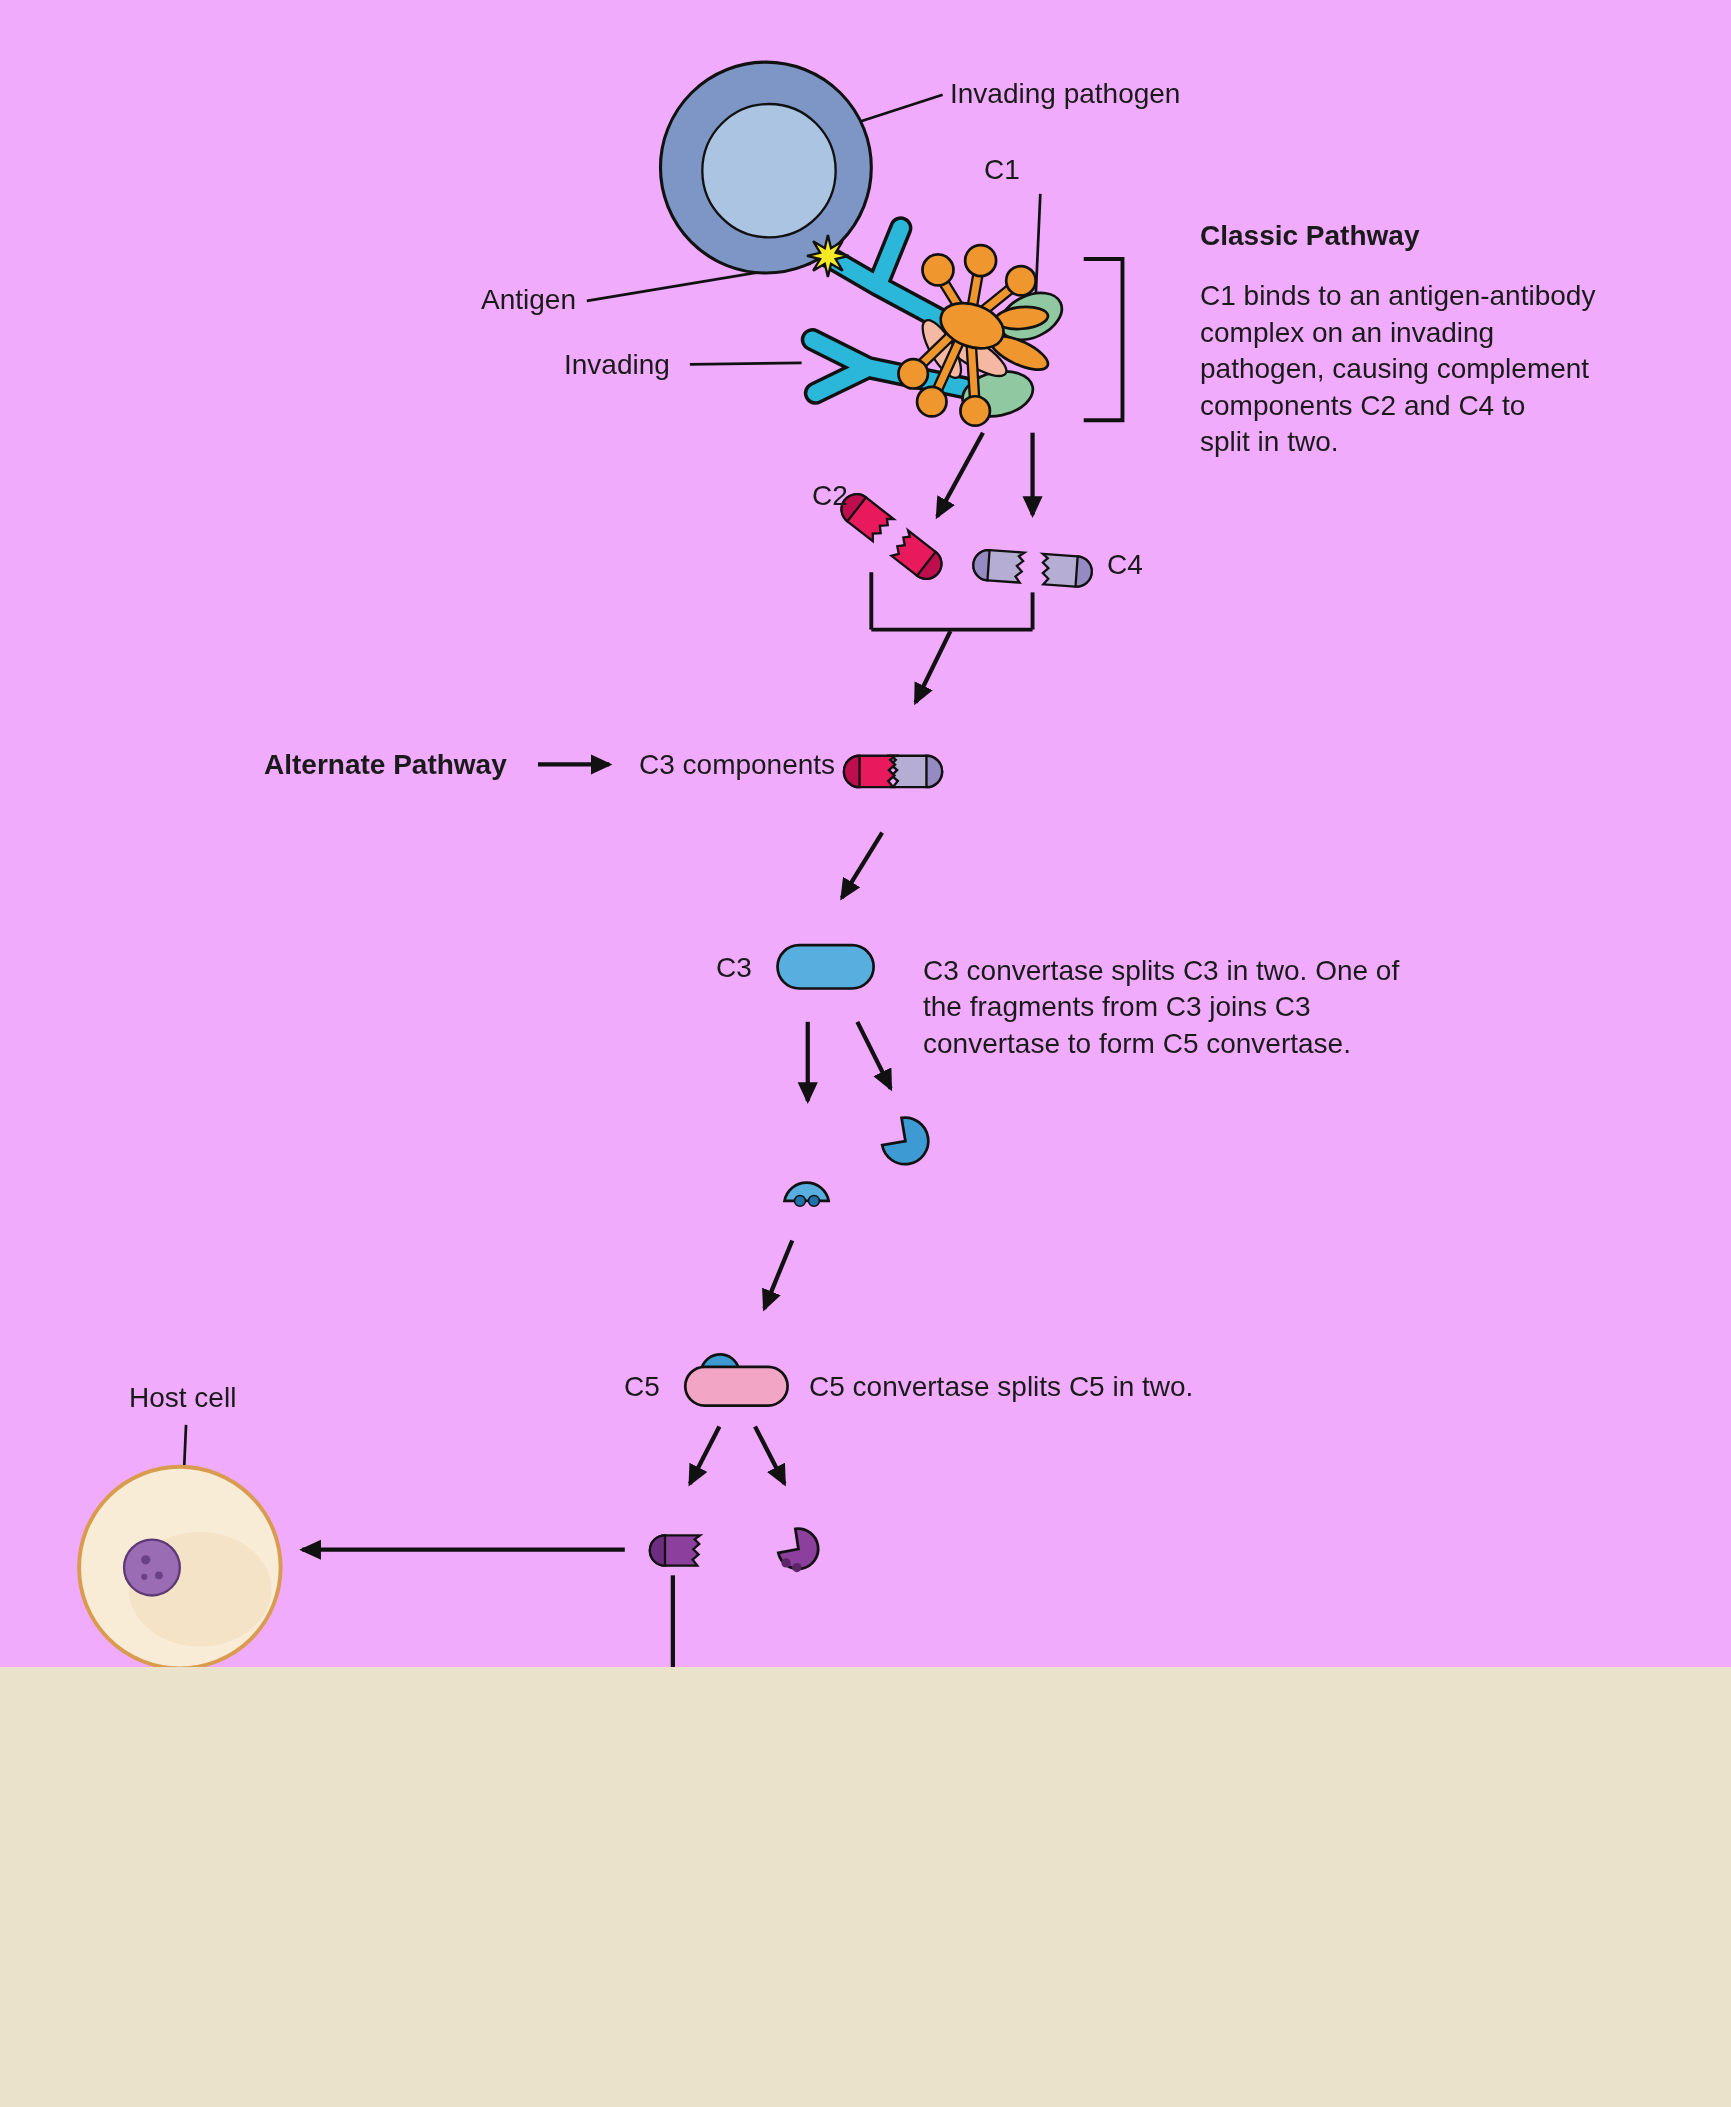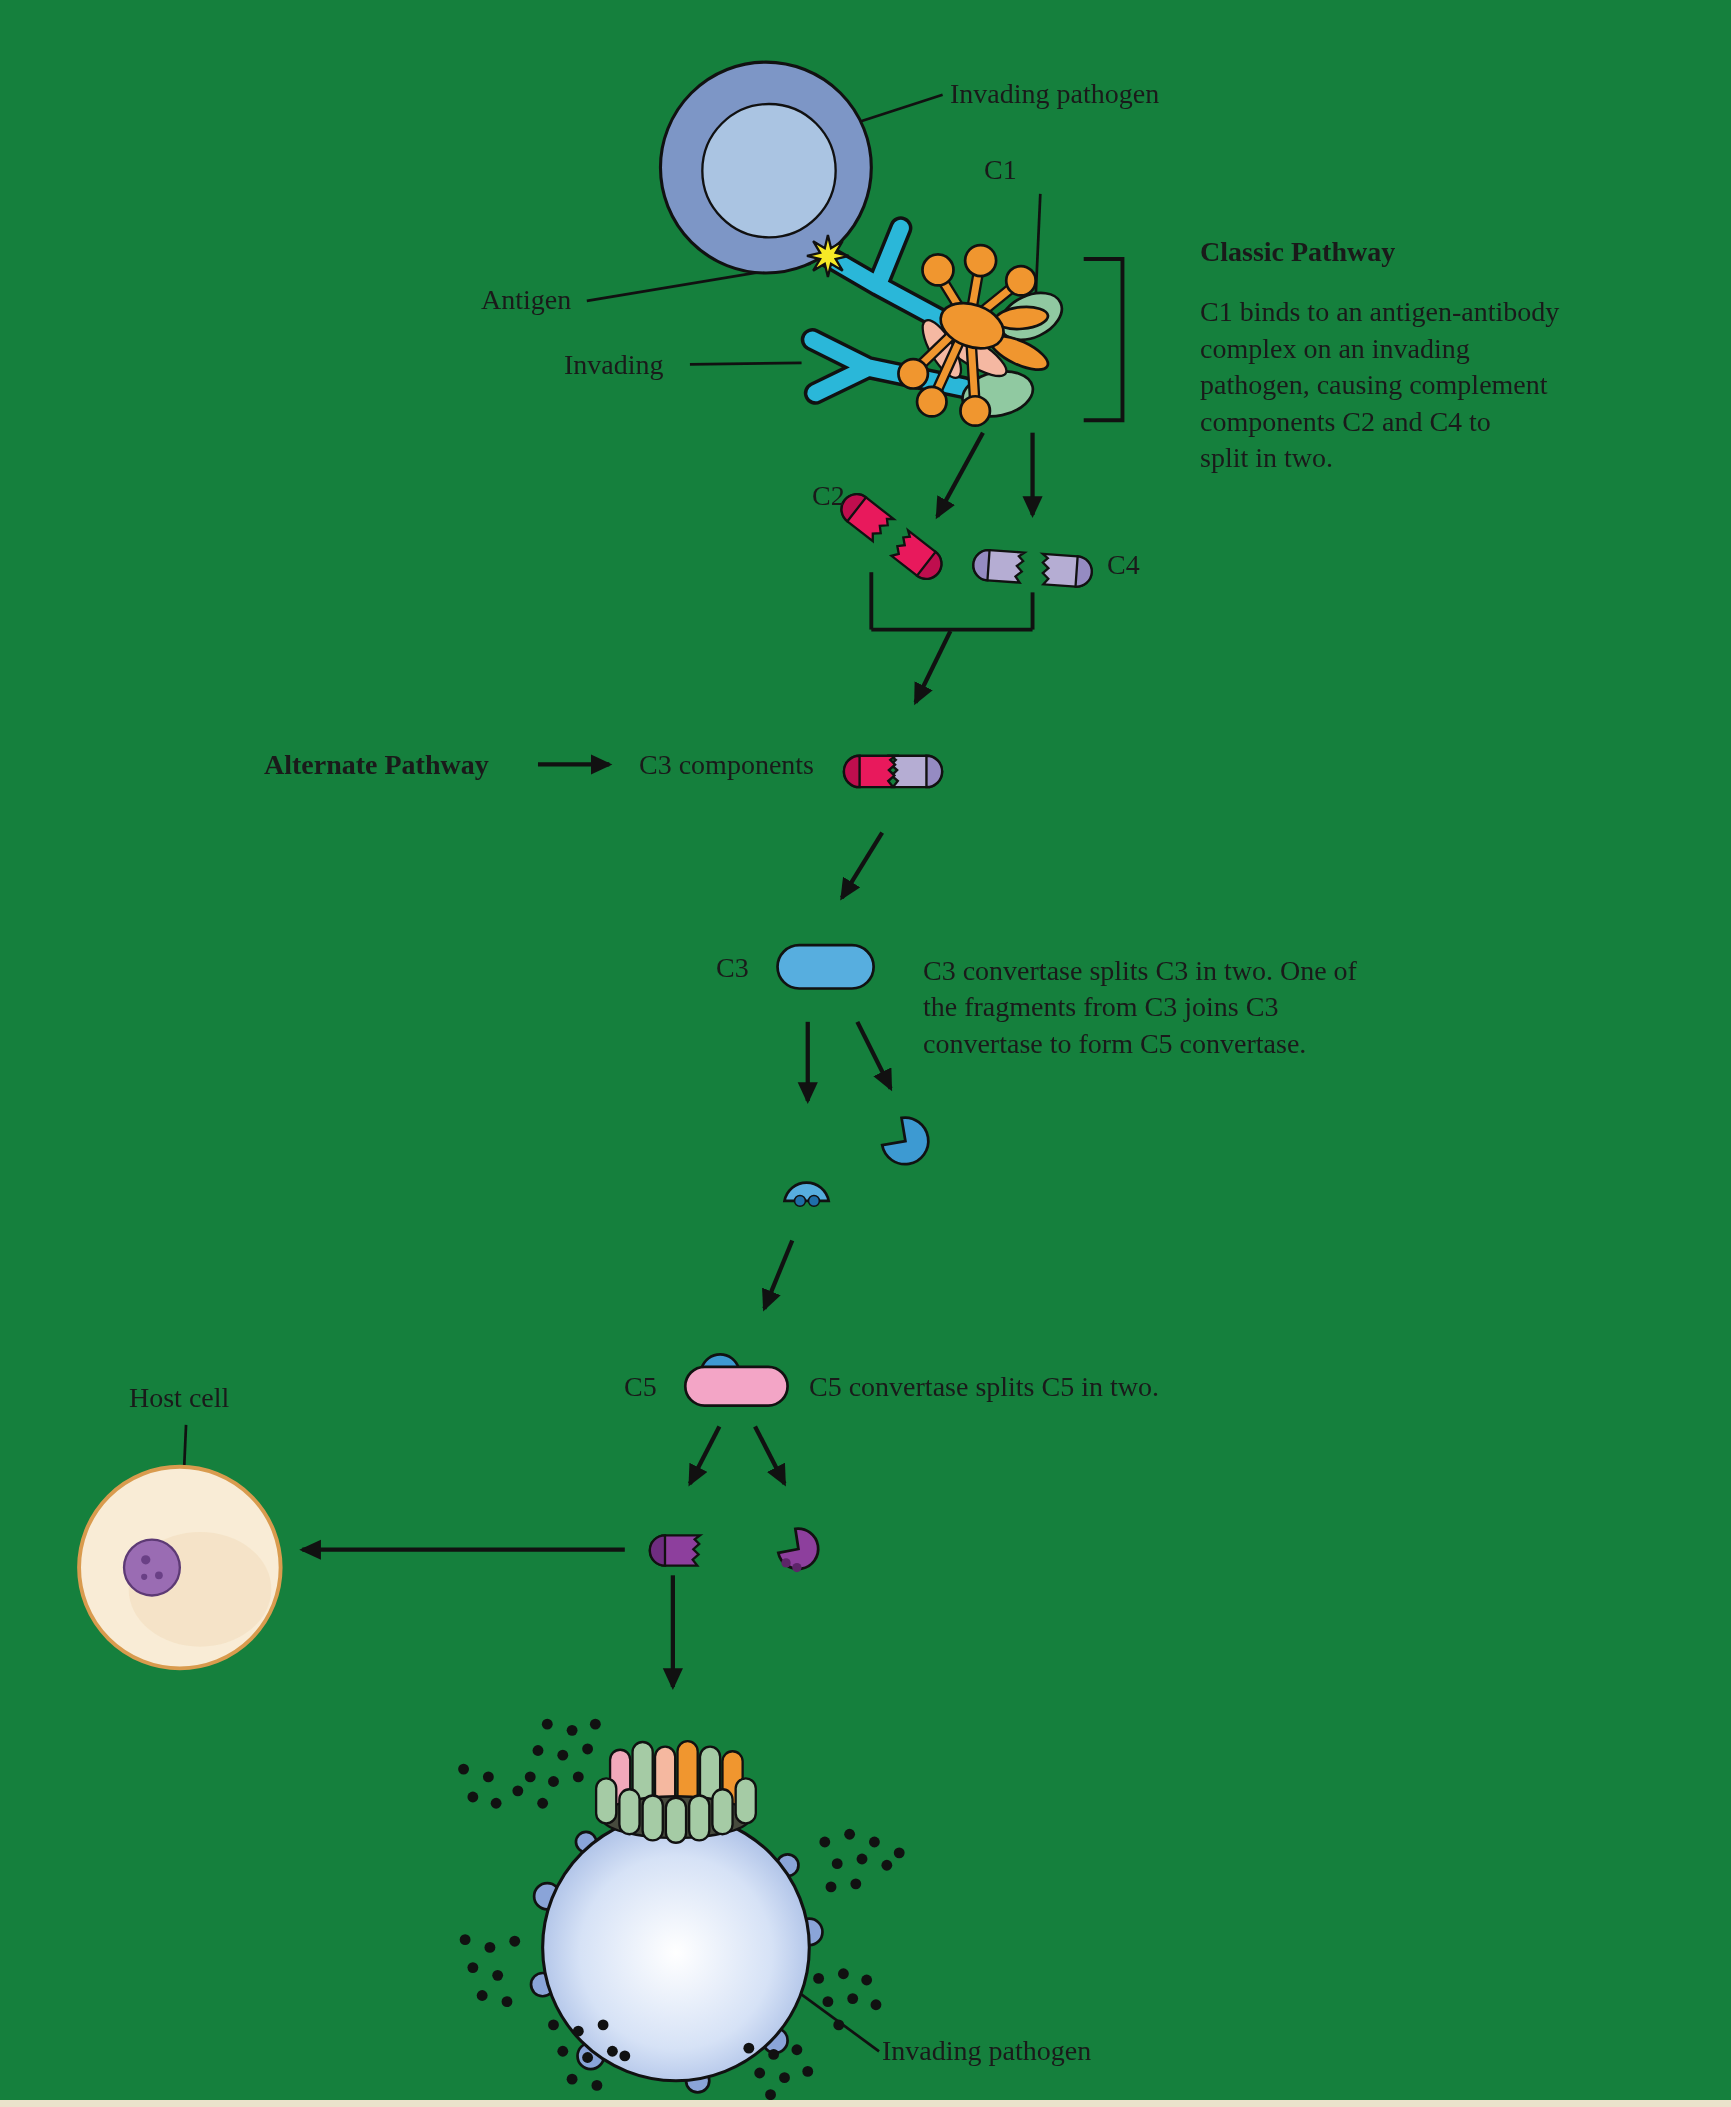--- a/index.html
+++ b/index.html
@@ -1,20 +1,20 @@
 <!DOCTYPE html>
 <html style="font-size:12.4px"><head>
 <meta charset="utf-8">
 <style>
   * { box-sizing: border-box; }
   html,body { margin:0; padding:0; background:#eae2cb; }
   .stage {
-    position:relative; width:1731px; height:2100px;
-    background:#15803d; overflow:hidden;
-    font-family:Liberation Serif, serif; color:#1a1a1a;
+    position:relative; width:1731px; height:1667px;
+    background:#f0abfc; overflow:hidden;
+    font-family:Liberation Sans, sans-serif; color:#1a1a1a;
   }
   .stage svg.layer { position:absolute; left:0; top:0; }
   .txt { position:absolute; font-size:28px; line-height:1.3; }
   .nowrap { white-space:nowrap; }
   .pre { white-space:pre-line;margin-top:24px; }
   .bold { font-weight:bold; }
 </style>
 </head>
 <body>
 
@@ -251,21 +251,21 @@
           <circle cx="806" cy="2652" r="7"></circle>
         </g>
     </g>
   </svg>
 
   <div class="txt nowrap" style="left:950px;top:76px">Invading pathogen</div>
   <div class="txt nowrap" style="left:984px;top:152px">C1</div>
   <div class="txt nowrap" style="left:481px;top:282px">Antigen</div>
   <div class="txt nowrap" style="left:564px;top:347px">Invading</div>
 
-  <div class="txt" style="left:1200px;top:234px;width:434px">
+  <div class="txt" style="left:1200px;top:218px;width:434px">
     <div class="bold">Classic Pathway</div>
     <div class="pre">C1 binds to an antigen-antibody
 complex on an invading
 pathogen, causing complement
 components C2 and C4 to
 split in two.</div>
   </div>
 
   <div class="txt nowrap" style="left:812px;top:478px">C2</div>
   <div class="txt nowrap" style="left:1107px;top:547px">C4</div>

